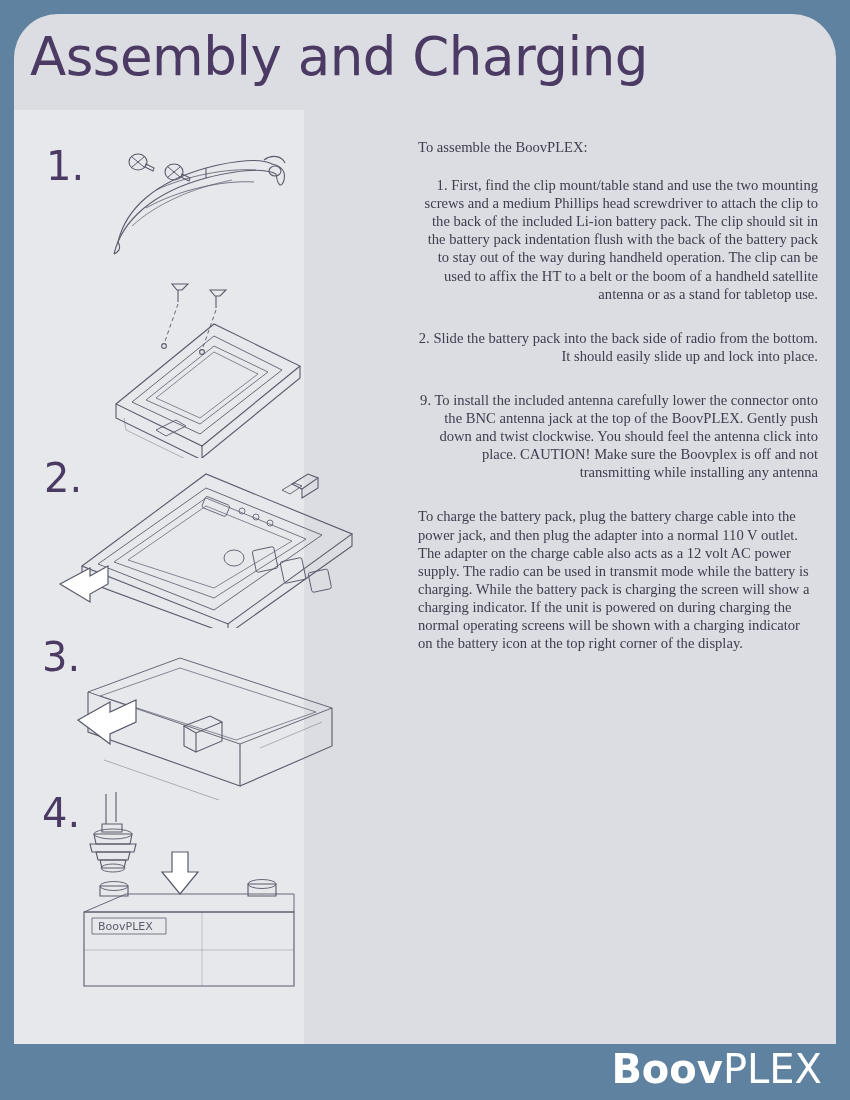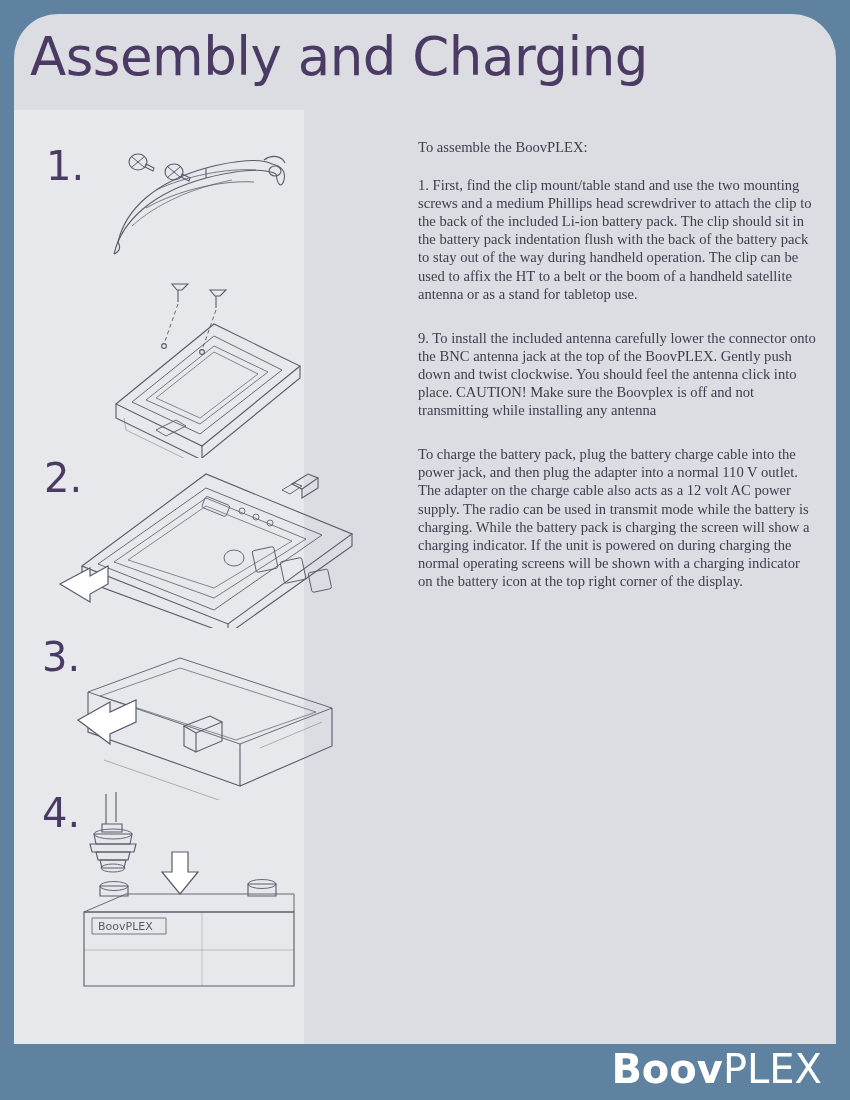--- a/index.html
+++ b/index.html
@@ -96,21 +96,21 @@
     font-family: Liberation Serif, serif;
   }
   .para {
     font-size: 14.6px;
     line-height: 1.24;
     margin: 0 0 20px 0;
     color: #3d3d4d;
     text-align: left;
   }
   .para.intro { margin-bottom: 20px; }
-  .para.gap-lg { margin-bottom: 26px; }
+  .para.gap-lg { margin-bottom: 26px; text-align: right; }
 
   
   .step-num {
     position: absolute;
     font-size: 40px;
     color: #4b3a63;
     font-family: "DejaVu Sans", sans-serif;
     font-weight: 400;
   }
   #step-1 { left: 46px;  top: 143px; }
@@ -275,20 +275,21 @@
       <text x="36" y="140" font-family="DejaVu Sans, sans-serif" font-size="11" fill="#5a5a6b" stroke="none">BoovPLEX</text>
 
       <path d="M22 160 L232 160" stroke-width="0.6" opacity="0.5"></path>
       <path d="M140 122 L140 196" stroke-width="0.6" opacity="0.45"></path>
     </svg>
   </div>
 
   <div class="text-col">
     <p class="para intro">To assemble the BoovPLEX:</p>
     <p class="para gap-lg">1. First, find the clip mount/table stand and use the two mounting screws and a medium Phillips head screwdriver to attach the clip to the back of the included Li-ion battery pack.  The clip should sit in the battery pack indentation flush with the back of the battery pack to stay out of the way during handheld operation. The clip can be used to affix the HT to a belt or the boom of a handheld satellite antenna or as a stand for tabletop use.</p>
+    <p class="para gap-lg">2. Slide the battery pack into the back side of radio from the bottom.  It should easily slide up and lock into place.</p>
     <p class="para gap-lg">9. To install the included antenna carefully lower the connector onto the BNC antenna jack at the top of the BoovPLEX. Gently push down and twist clockwise.  You should feel the antenna click into place. CAUTION! Make sure the Boovplex is off and not transmitting while installing any antenna</p>
     <p class="para">To charge the battery pack, plug the battery charge cable into the power jack, and then plug the adapter into a normal 110 V outlet. The adapter on the charge cable also acts as a 12 volt AC power supply.  The radio can be used in transmit mode while the battery is charging.  While the battery pack is charging the screen will show a charging indicator.  If the unit is powered on during charging the normal operating screens will be shown with a charging indicator on the battery icon at the top right corner of the display.</p>
   </div>
 
   <div class="footer">
     <div class="brand">
       <span class="boov">Boov</span><span class="plex">PLEX</span>
     </div>
   </div>
 

